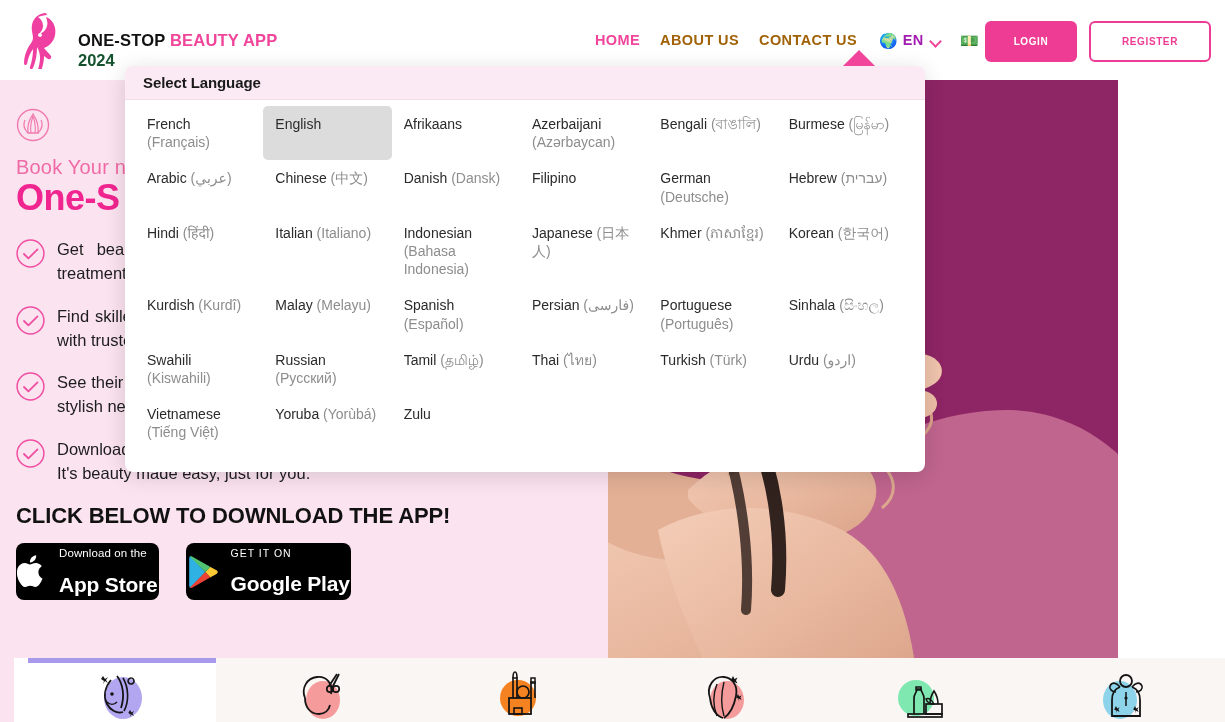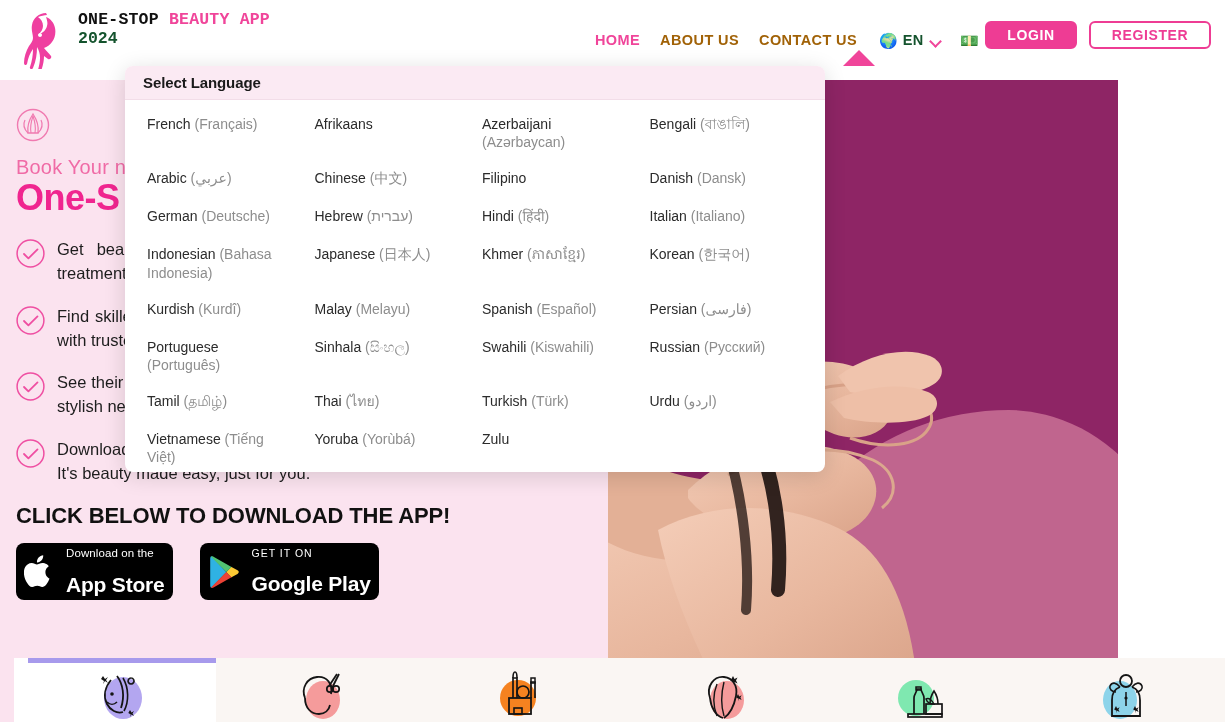--- a/index.html
+++ b/index.html
@@ -10,54 +10,54 @@
     background: #ffffff;
   }
   .page { position: relative; width: 1225px; height: 722px; overflow: hidden; background:#fff; }
 
   
   .header {
     position: absolute; top:0; left:0; width:1225px; height:80px;
     background:#ffffff; z-index: 40;
     display:flex; align-items:center;
   }
-  .logo-wrap { display:flex; align-items:flex-start; margin-left:16px;font-family:Liberation Mono, monospace; }
+  .logo-wrap { display:flex; align-items:flex-end; margin-left:16px; }
   .logo-mark { width:52px; height:58px; flex:0 0 52px; }
   .logo-text { margin-left:10px; line-height:1.05; }
   .logo-line1 { font-size:16.5px; font-weight:bold; letter-spacing:.2px; }
   .logo-line1 .dark { color:#111111; }
   .logo-line1 .pink { color:#f0459a; }
   .logo-line2 { font-size:16.5px; font-weight:bold; color:#14532d; margin-top:2px; }
 
   .nav { position:absolute; left:585px; top:0; height:80px; display:flex; align-items:center; gap:0; }
   .nav-link {
     font-size:14.5px; font-weight:bold; letter-spacing:.4px;
     color:#a16207; text-decoration:none; padding:0 10px; cursor:pointer;
   }
   .nav-link.active { color:#f0459a; }
 
   .selector { display:flex; align-items:center; gap:5px; padding:0 6px 0 12px; cursor:pointer; position:relative; }
   .selector .sel-ico { font-size:15px; line-height:1; }
-  .selector .sel-label { font-size:14.5px; font-weight:bold; color:#14532d; letter-spacing:.3px; }
+  .selector .sel-label { font-size:14.5px; font-weight:bold; color:#a21caf; letter-spacing:.3px; }
   .chev { width:11px; height:7px; position:relative; margin-left:3px; }
   .chev::before {
     content:""; position:absolute; left:0; top:0;
     width:7px; height:7px; border-right:2px solid #f0459a; border-bottom:2px solid #f0459a;
     transform: rotate(45deg);
   }
   .caret-up {
     position:absolute; left:843px; top:50px; width:0; height:0;
     border-left:16px solid transparent; border-right:16px solid transparent;
     border-bottom:16px solid #f0459a; z-index:55;
   }
 
   .auth-btns { position:absolute; right:14px; top:21px; display:flex; gap:12px; }
   .btn {
-    height:28px; border-radius:6px; display:flex; align-items:center; justify-content:center;
-    font-size:14px; font-weight:bold; letter-spacing:.6px; cursor:pointer;
+    height:41px; border-radius:6px; display:flex; align-items:center; justify-content:center;
+    font-size:10px; font-weight:bold; letter-spacing:.6px; cursor:pointer;
   }
   .btn-login { width:92px; background:#ee3c94; color:#ffffff; border:2px solid #ee3c94; }
   .btn-register { width:122px; background:#ffffff; color:#ee3c94; border:2px solid #ee3c94; }
 
   
   .hero { position:absolute; top:80px; left:0; width:1118px; height:578px; overflow:hidden; }
   .hero-left {
     position:absolute; left:0; top:0; width:625px; height:578px;
     background:#fbe3ef;
   }
@@ -81,21 +81,21 @@
     max-width:525px;
   }
 
   .download-title {
     font-size:22px; font-weight:bold; color:#111111; letter-spacing:-.1px;
     margin-top:10px; margin-bottom:14px;
   }
   .store-row { display:flex; gap:27px; }
   .store-badge {
     background:#000000; border-radius:8px; display:flex; align-items:center;
-    padding:0 8px; height:57px; cursor:pointer;
+    padding:0 1px; height:57px; cursor:pointer;
   }
   .store-badge .sb-ico { flex:0 0 auto; margin-right:11px; }
   .sb-texts { line-height:1.05; color:#ffffff; }
   .sb-small { font-size:11.5px; font-weight:400; letter-spacing:.1px; display:block; }
   .sb-big { font-size:21px; font-weight:bold; letter-spacing:-.2px; display:block; margin-top:14px; }
   .gp-small { font-size:10.5px; letter-spacing:1px; }
 
   
   .services {
     position:absolute; left:0; top:658px; width:1225px; height:64px;
@@ -107,33 +107,33 @@
   }
   .svc.active { background:#ffffff; }
   .svc.active::before {
     content:""; position:absolute; top:0; left:14px; right:0; height:5px; background:#a79aec;
   }
   .svc-icon { width:68px; height:58px; margin-top:6px; }
   .strip-left-pad { width:14px; background:#fbe3ef; }
 
   
   .lang-panel {
-    position:absolute; left:125px; top:66px; width:700px; height:406px;
+    position:absolute; left:125px; top:66px; width:800px; height:406px;
     background:#ffffff; border-radius:8px; z-index:50;
     box-shadow: 0 4px 22px rgba(0,0,0,.14);
     overflow:hidden;
   }
   .lang-head {
     height:34px; background:#fbeaf3; display:flex; align-items:center;
     padding-left:18px; border-bottom:1px solid #f2dde8;
   }
   .lang-head-title { font-size:15px; font-weight:bold; color:#1a1a1a; letter-spacing:-.1px; }
   .lang-grid {
     padding:6px 20px 0 10px;
-    display:grid; grid-template-columns: repeat(4, 1fr);
+    display:grid; grid-template-columns: repeat(6, 1fr);
     column-gap:0; row-gap:0;
   }
   .lang-item {
     padding:9px 12px; border-radius:5px; cursor:pointer;
     font-size:14px; color:#2b2b2b; line-height:1.3;
     min-height:38px;
   }
   .lang-item .native { color:#8d8d8d; }
   .lang-item.selected { background:#dcdcdc; }
 </style>
@@ -386,27 +386,29 @@
     </div>
   </div>
 
   <div class="caret-up"></div>
   <div class="lang-panel">
     <div class="lang-head">
       <span class="lang-head-title">Select Language</span>
     </div>
     <div class="lang-grid" id="lang-grid">
         <div class="lang-item"><span>French</span><span class="native"> (Français)</span></div>
+        <div class="lang-item selected"><span>English</span></div>
         <div class="lang-item"><span>Afrikaans</span></div>
         <div class="lang-item"><span>Azerbaijani</span><span class="native"> (Azərbaycan)</span></div>
         <div class="lang-item"><span>Bengali</span><span class="native"> (বাঙালি)</span></div>
+        <div class="lang-item"><span>Burmese</span><span class="native"> (မြန်မာ)</span></div>
         <div class="lang-item"><span>Arabic</span><span class="native"> (عربي)</span></div>
         <div class="lang-item"><span>Chinese</span><span class="native"> (中文)</span></div>
+        <div class="lang-item"><span>Danish</span><span class="native"> (Dansk)</span></div>
         <div class="lang-item"><span>Filipino</span></div>
-        <div class="lang-item"><span>Danish</span><span class="native"> (Dansk)</span></div>
         <div class="lang-item"><span>German</span><span class="native"> (Deutsche)</span></div>
         <div class="lang-item"><span>Hebrew</span><span class="native"> (עברית)</span></div>
         <div class="lang-item"><span>Hindi</span><span class="native"> (हिंदी)</span></div>
         <div class="lang-item"><span>Italian</span><span class="native"> (Italiano)</span></div>
         <div class="lang-item"><span>Indonesian</span><span class="native"> (Bahasa Indonesia)</span></div>
         <div class="lang-item"><span>Japanese</span><span class="native"> (日本人)</span></div>
         <div class="lang-item"><span>Khmer</span><span class="native"> (ភាសាខ្មែរ)</span></div>
         <div class="lang-item"><span>Korean</span><span class="native"> (한국어)</span></div>
         <div class="lang-item"><span>Kurdish</span><span class="native"> (Kurdî)</span></div>
         <div class="lang-item"><span>Malay</span><span class="native"> (Melayu)</span></div>

